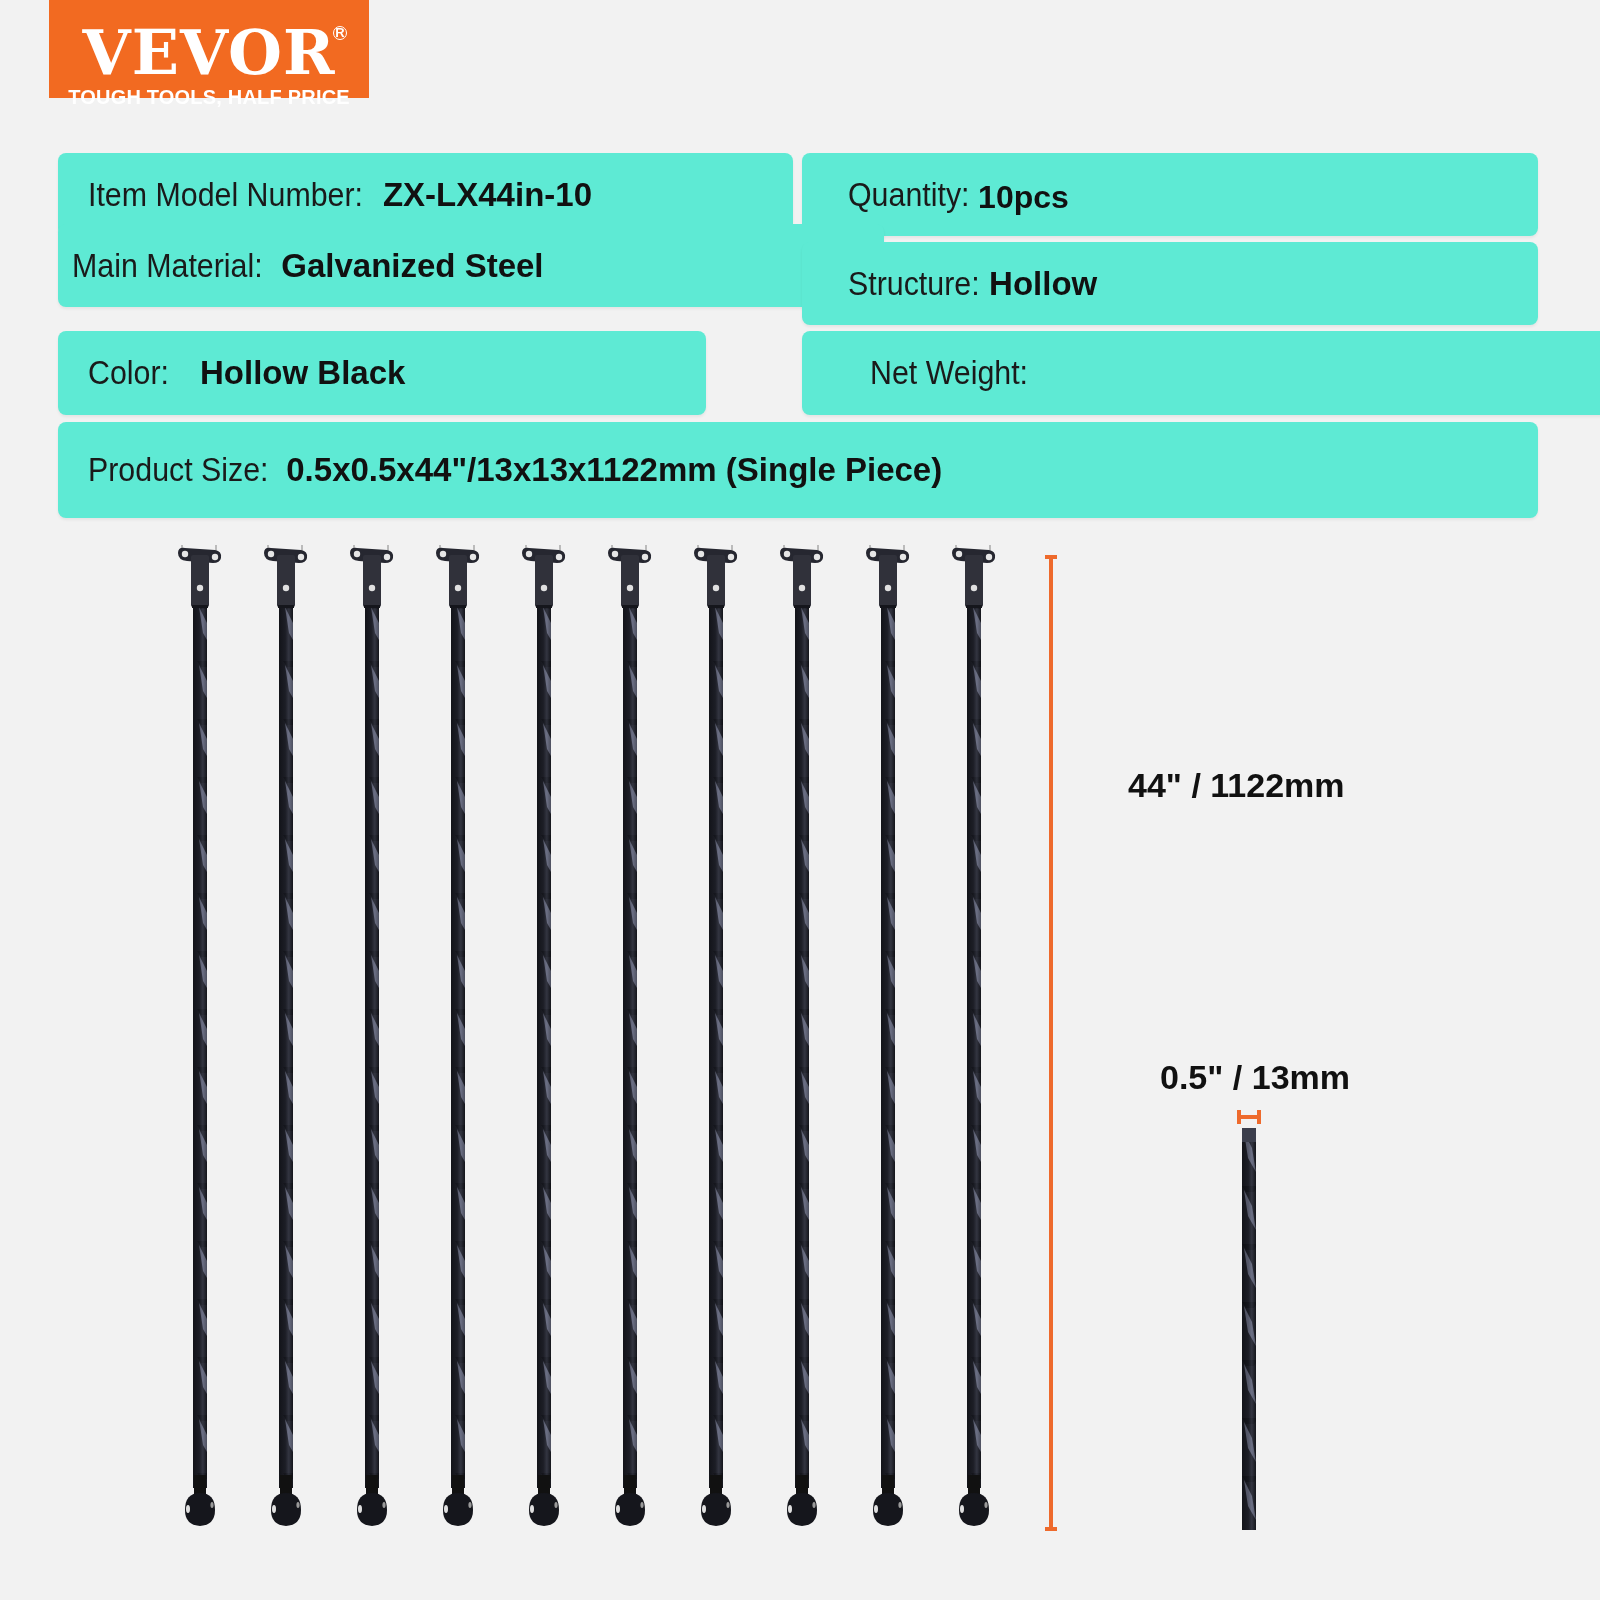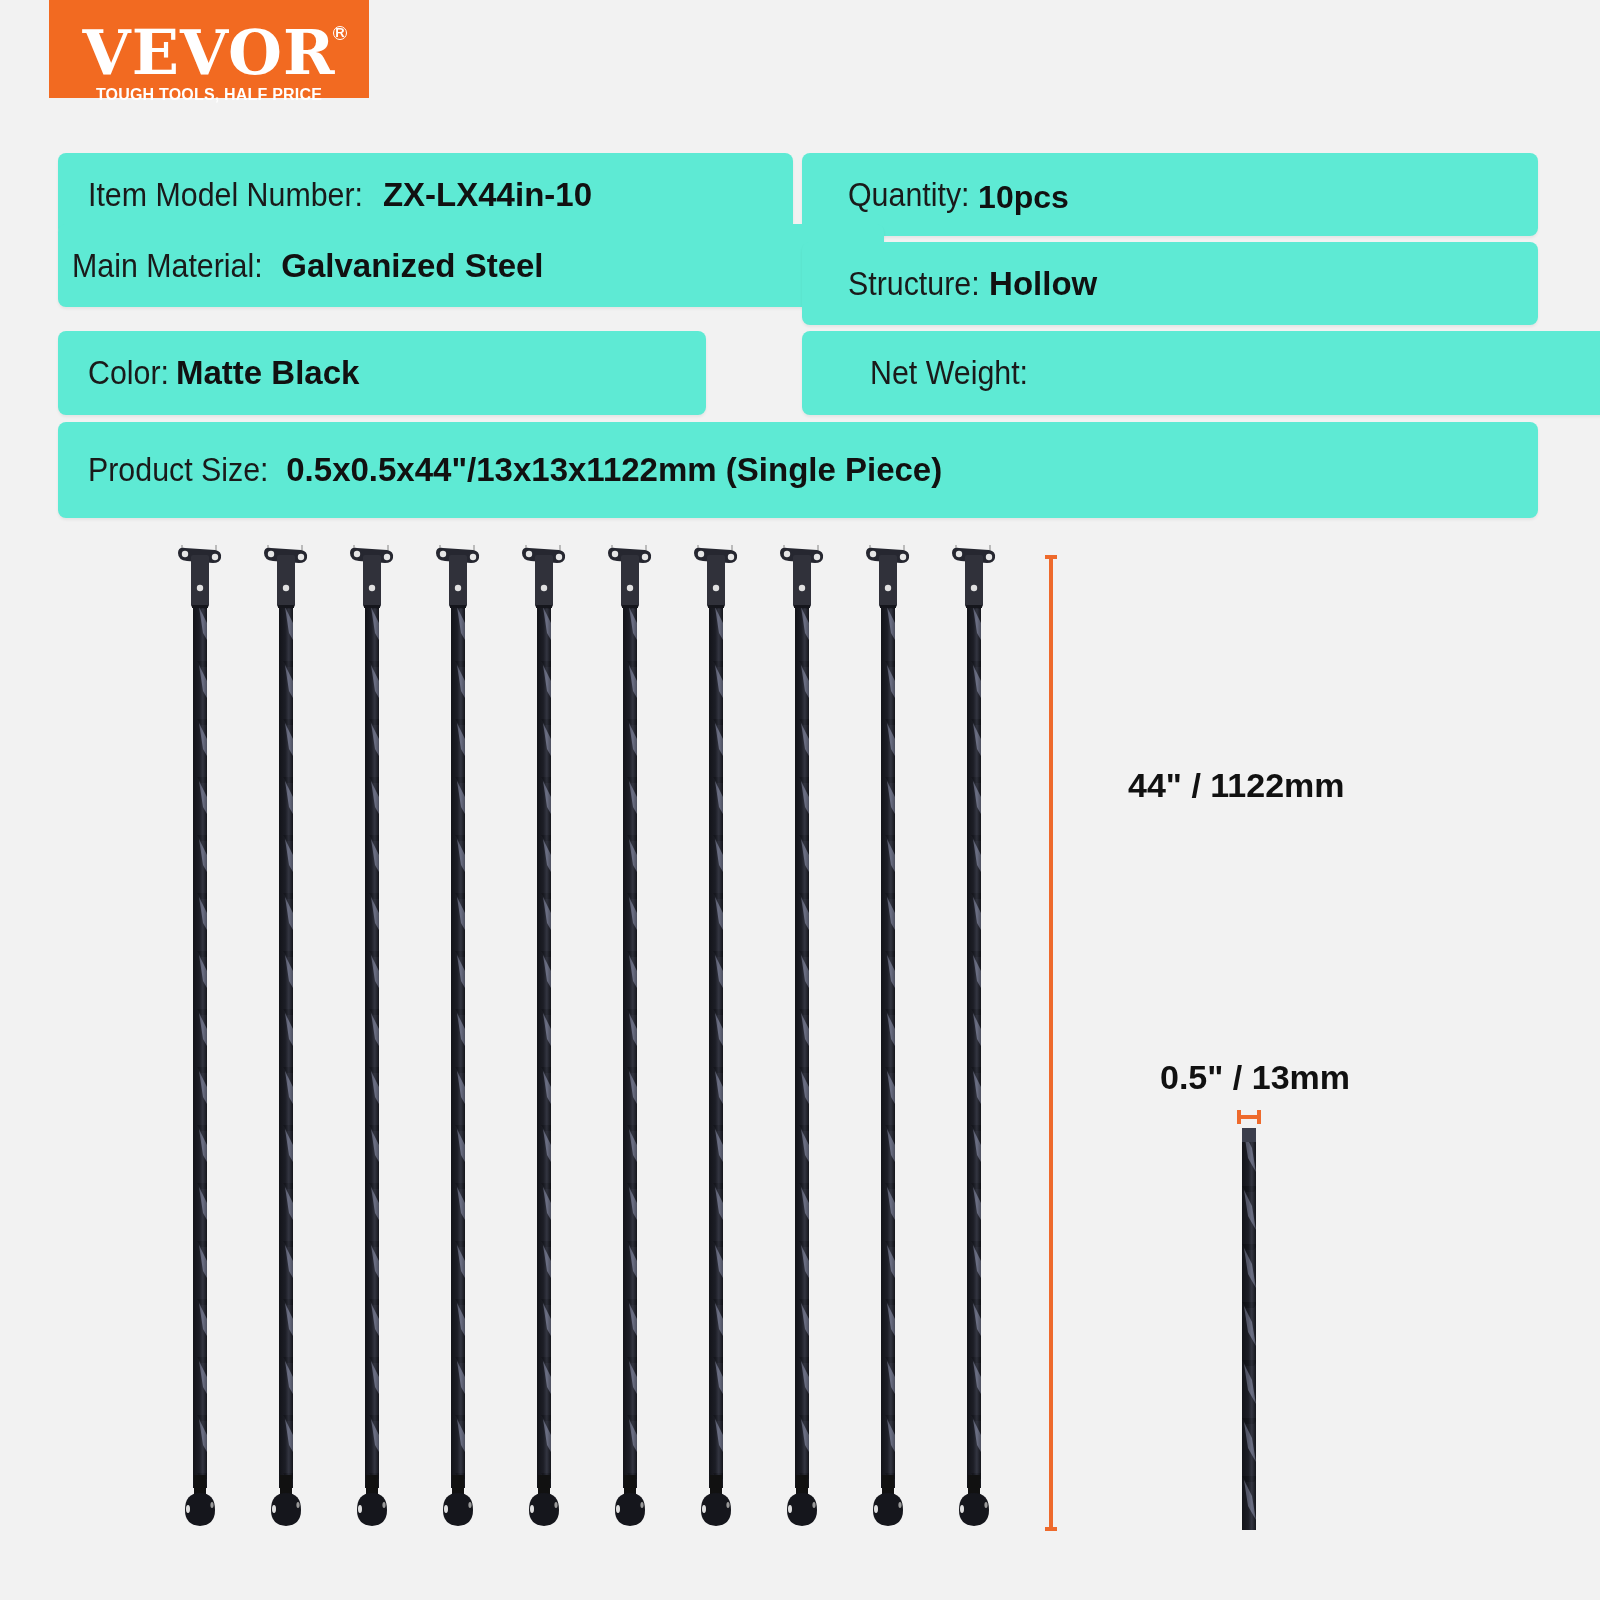--- a/index.html
+++ b/index.html
@@ -47,21 +47,21 @@
       border-radius: 50%;
       line-height: 12px;
       text-align: center;
       font-weight: bold;
     }
     .logo-tag {
       position: absolute;
       left: 0;
       right: 0;
       top: 86px;
-      font-size: 16px;
+      font-size: 20px;
       font-weight: bold;
       letter-spacing: 0.2px;
     }
     .spec-card {
       position: absolute;
       background: #5eead4;
       border-radius: 8px;
       box-shadow: 0 2px 3px rgba(0,0,0,0.06);
       display: flex;
       align-items: center;
@@ -158,23 +158,23 @@
 
 <div class="spec-card" style="left:58px; top:224px; width:826px; height:83px; padding-left:14px; box-sizing:border-box;">
   <span class="lbl">Main Material:</span>
   <span class="val" style="margin-left:2px;">Galvanized Steel</span>
 </div>
 <div class="spec-card" style="left:802px; top:242px; width:736px; height:83px; padding-left:46px; box-sizing:border-box;">
   <span class="lbl">Structure:</span>
   <span class="val" style="margin-left:-2px;">Hollow</span>
 </div>
 
-<div class="spec-card" style="left:58px; top:331px; width:648px; height:84px; padding-left:30px; box-sizing:border-box;">
+<div class="spec-card" style="left:58px; top:331px; width:648px; height:84px; padding-left:30px; box-sizing:border-box;gap:24px;">
   <span class="lbl">Color:</span>
-  <span class="val" style="margin-left:0px;">Matte Black</span>
+  <span class="val" style="margin-left:0px;">Hollow Black</span>
 </div>
 <div class="spec-card" style="left:802px; top:331px; width:816px; height:84px; padding-left:68px; box-sizing:border-box;justify-content:space-between;">
   <span class="lbl">Net Weight:</span>
 </div>
 
 <div class="spec-card" style="left:58px; top:422px; width:1480px; height:96px; padding-left:30px; box-sizing:border-box;">
   <span class="lbl">Product Size:</span>
   <span class="val" style="margin-left:2px;">0.5x0.5x44"/13x13x1122mm (Single Piece)</span>
 </div>
 

